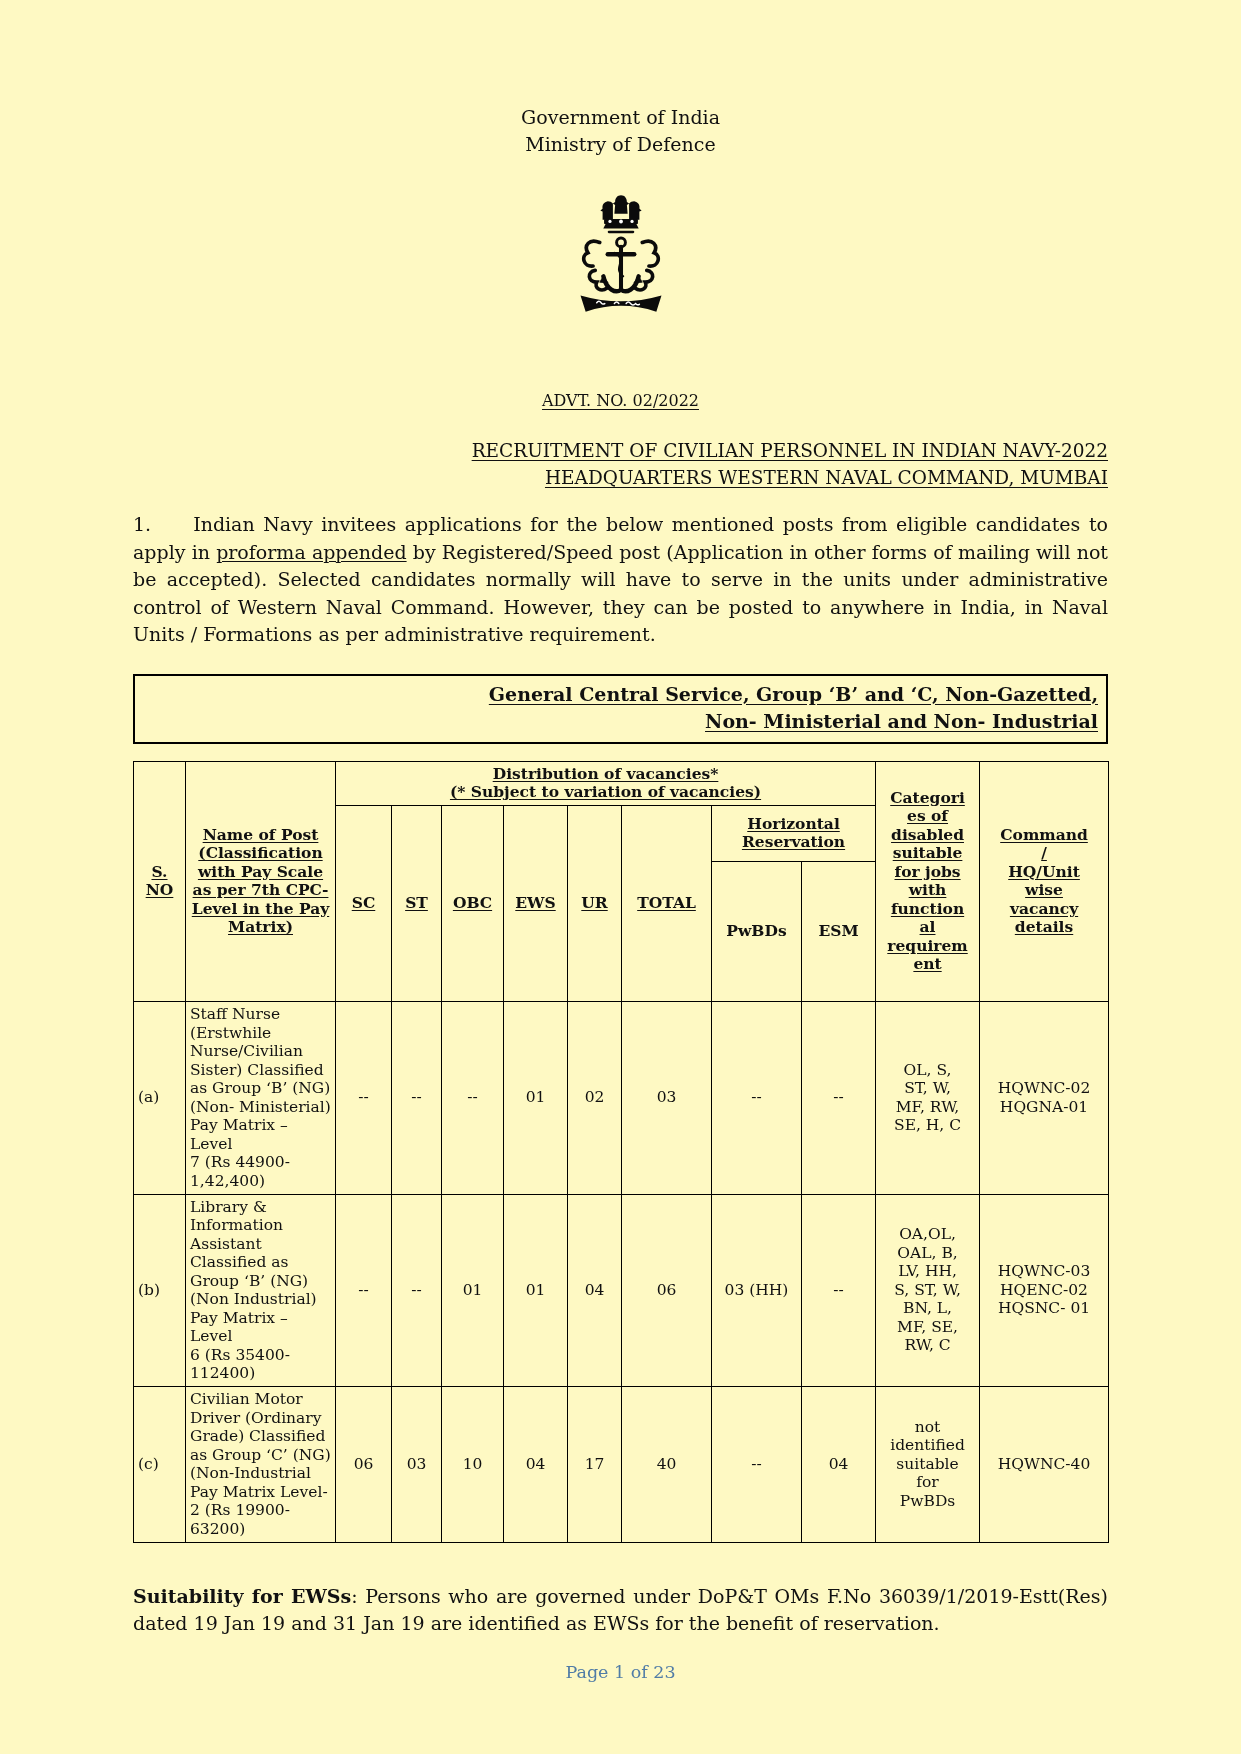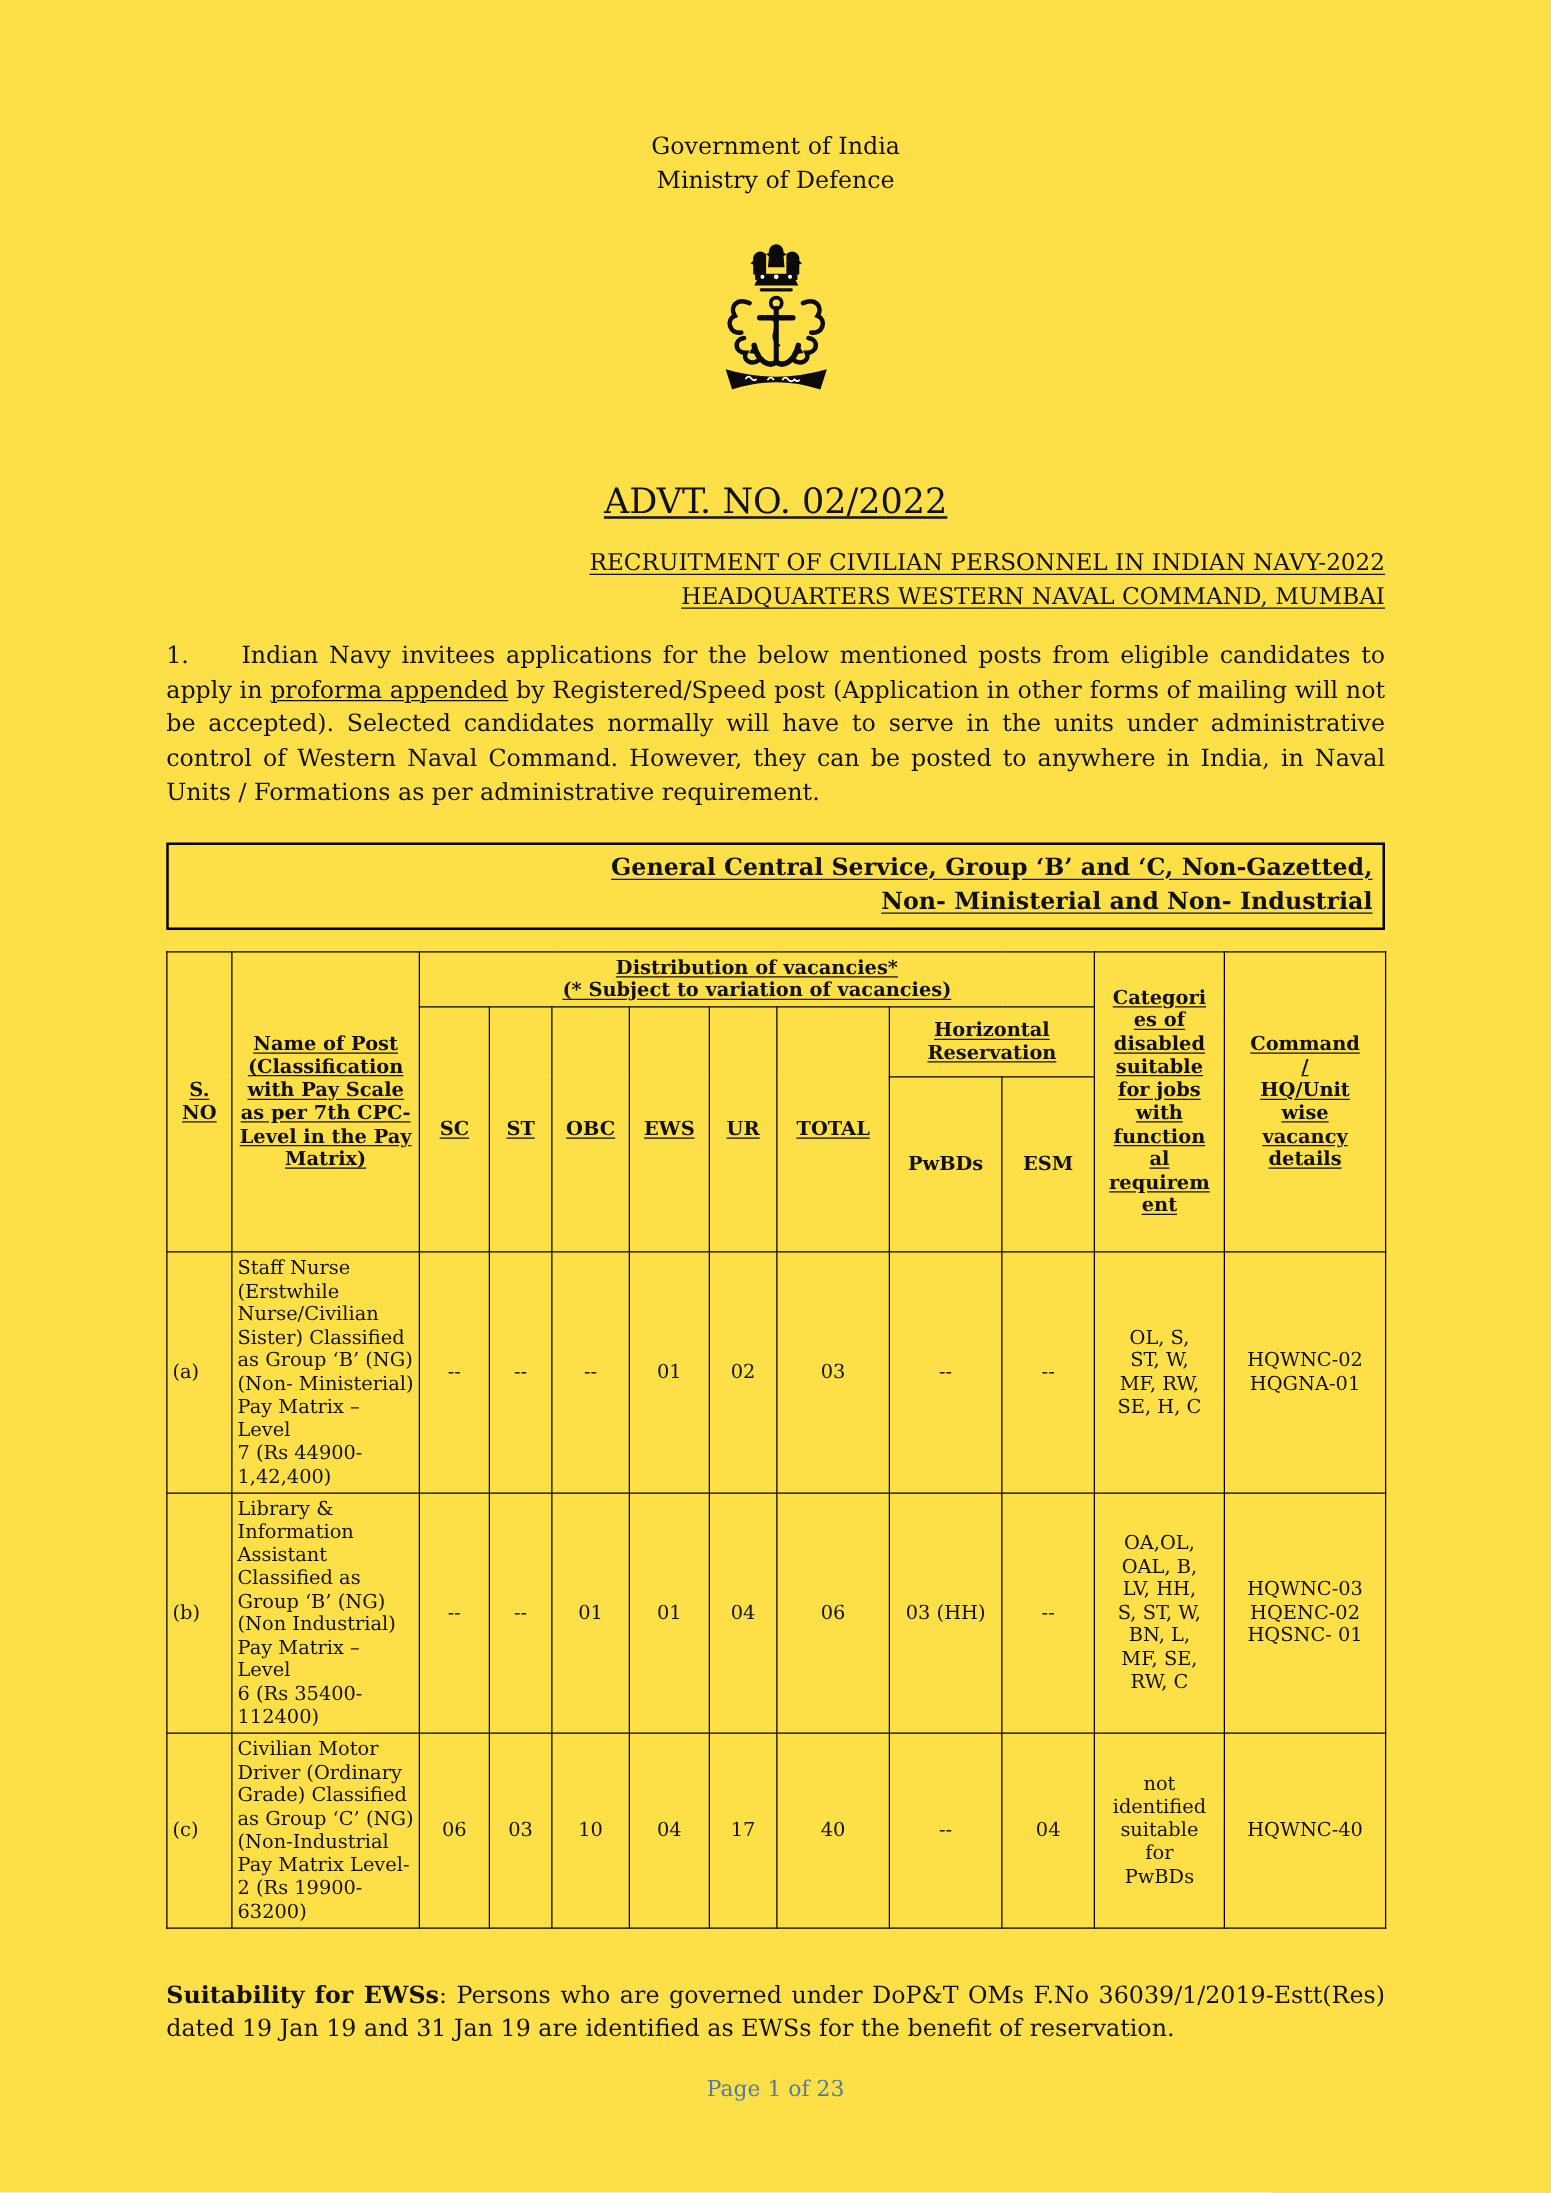--- a/index.html
+++ b/index.html
@@ -5,35 +5,35 @@
   * { margin: 0; padding: 0; box-sizing: border-box; }
   html, body { background: #ffffff; }
   body {
     font-family: "DejaVu Serif", "Liberation Serif", serif;
     color: #111111;
   }
   .page {
     width: 1241px;
     height: 1754px;
     margin: 0 auto;
-    background: #fde047;
+    background: #fef9c3;
     overflow: hidden;
     padding-top: 104px;
   }
   .content { margin: 0 133px; width: 975px; }
 
   .gov-header { text-align: center; font-size: 19px; line-height: 27px; }
 
   .emblem-wrap { margin-top: 30px; text-align: center; }
   .emblem-wrap svg { display: inline-block; }
 
   .advt {
     margin-top: 64px;
     text-align: center;
-    font-size: 28px;
+    font-size: 16px;
     line-height: 28px;
     text-decoration: underline;
     text-underline-offset: 3px;
   }
 
   .doc-title {
     margin-top: 22px;
     text-align: right;
     font-size: 18.5px;
     line-height: 27px;

